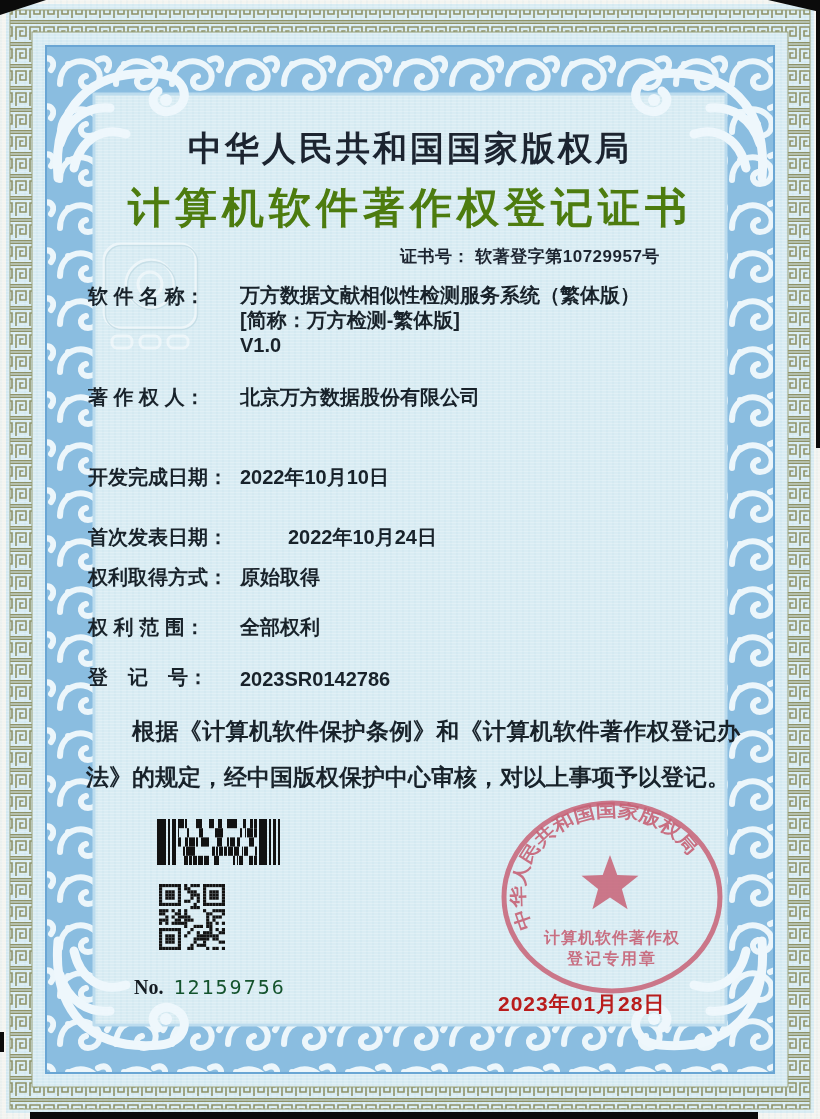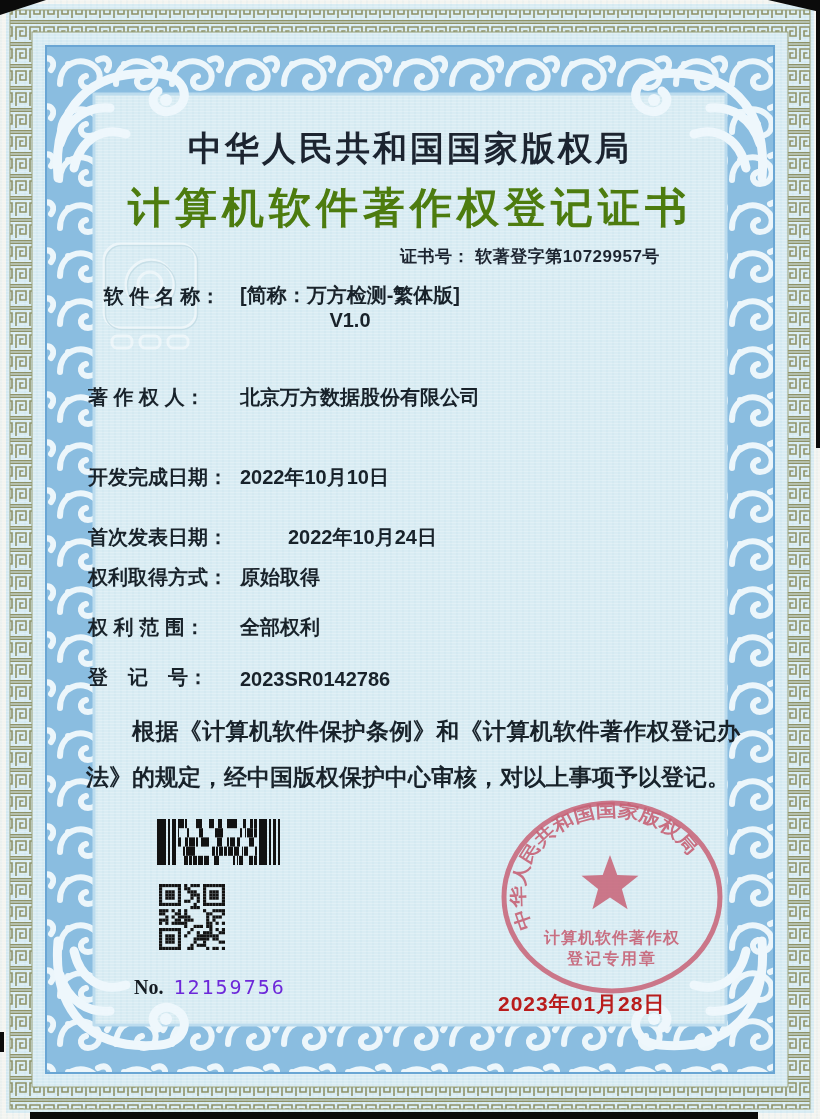--- a/index.html
+++ b/index.html
@@ -56,21 +56,21 @@
   .issue-date{
     position:absolute;left:498px;top:973px;
     font-size:21px;font-weight:800;color:#b91c1c;letter-spacing:1px;margin-top:17px;
   }
   .serial{
     position:absolute;left:134px;top:975px;font-size:20px;color:#141b22;
     font-family:"Liberation Serif","DejaVu Serif",serif;font-weight:700;
   }
   .serial .num{
     font-family:"DejaVu Sans Mono",monospace;font-weight:400;
-    color:#6d28d9;letter-spacing:2px;margin-left:10px;font-size:20px;
+    color:#14532d;letter-spacing:2px;margin-left:10px;font-size:20px;
   }
   
   .artifact{position:absolute;background:#0b0b0b;}
   .tl-corner{left:0;top:0;width:46px;height:15px;clip-path:polygon(0 0,100% 0,0 100%);}
   .tr-corner{left:768px;top:0;width:52px;height:12px;clip-path:polygon(0 0,100% 0,100% 100%);}
   .right-edge{left:816px;top:0;width:4px;height:448px;}
   .bottom-bar{left:30px;top:1112px;width:728px;height:7px;}
   .left-nub{left:0;top:1032px;width:4px;height:20px;}
 </style>
 </head>
@@ -134,23 +134,24 @@
   </g>
 </svg>
 
 <div class="authority">中华人民共和国国家版权局</div>
 <div class="cert-title">计算机软件著作权登记证书</div>
 <div class="cert-no">
   <span>证书号：</span>
   <span>软著登字第10729957号</span>
 </div>
 
-<div class="field-row multi-line" style="top:283px;text-align:center;">
+<div class="field-row multi-line" style="top:283px;">
   <span class="field-label">软 件 名 称：</span>
   <span class="field-value">
+    <div class="line">万方数据文献相似性检测服务系统（繁体版）</div>
     <div class="line">[简称：万方检测-繁体版]</div>
     <div class="line">V1.0</div>
   </span>
 </div>
 
 <div class="field-row" style="top:384px;">
   <span class="field-label">著 作 权 人：</span>
   <span class="field-value">北京万方数据股份有限公司</span>
 </div>
 

